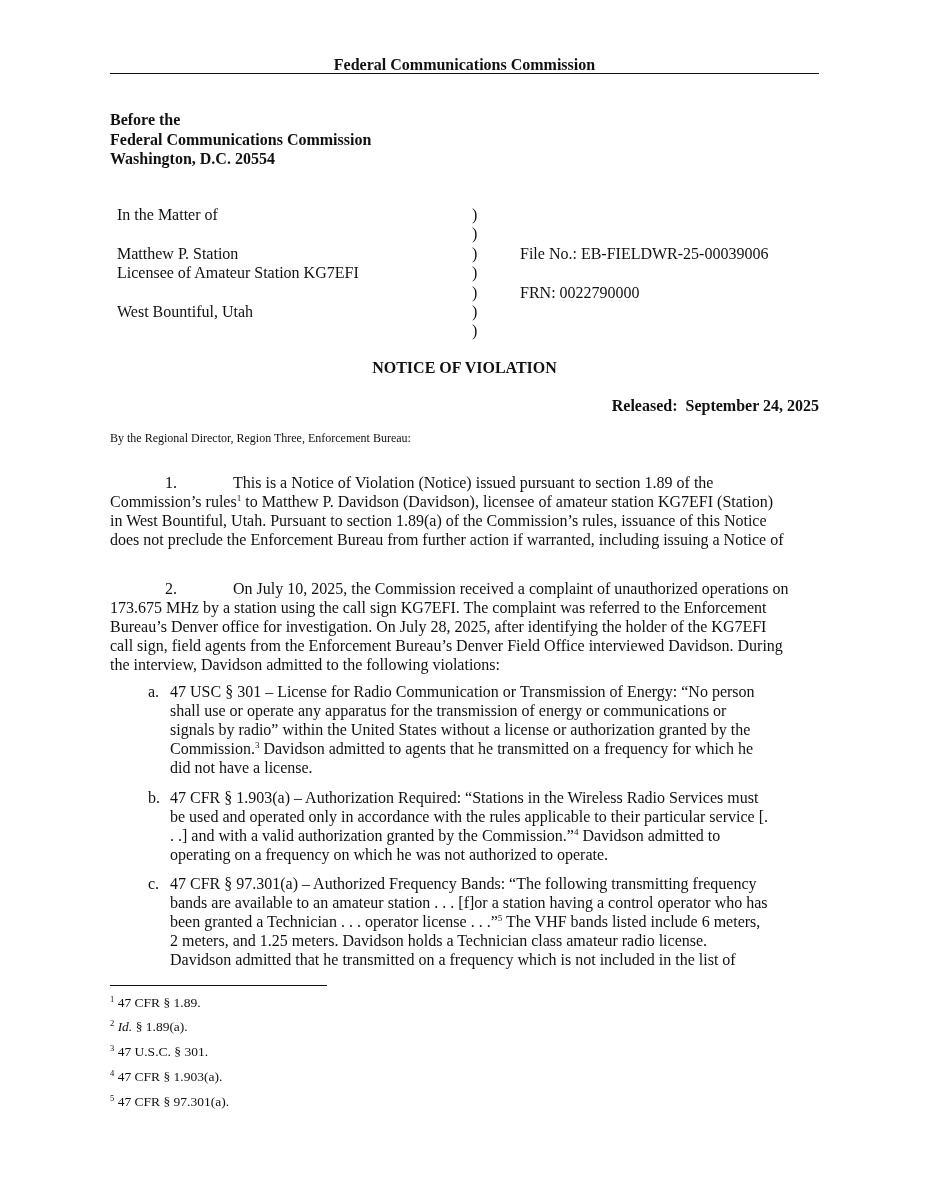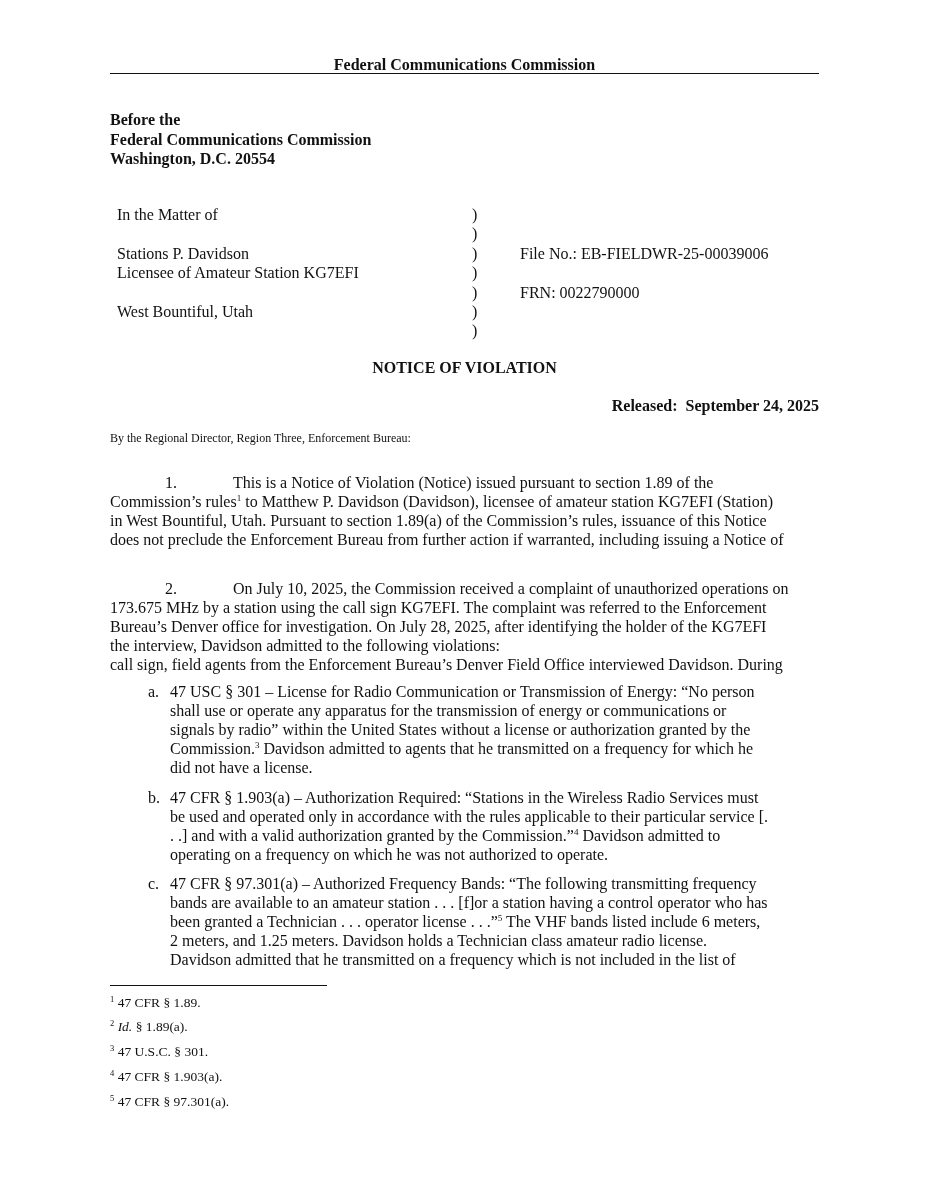--- a/index.html
+++ b/index.html
@@ -62,21 +62,21 @@
   <div class="hdr-rule"></div>
 
   <div class="before">
     <div>Before the</div>
     <div>Federal Communications Commission</div>
     <div>Washington, D.C. 20554</div>
   </div>
 
   <div class="caption">
     <div class="cap-row" style="top:0px">In the Matter of</div>
-    <div class="cap-row" style="top:39px">Stations P. Davidson</div>
+    <div class="cap-row" style="top:39px">Matthew P. Station</div>
     <div class="cap-row" style="top:58px">Licensee of Amateur Station KG7EFI</div>
     <div class="cap-row" style="top:97px">West Bountiful, Utah</div>
 
     <div class="paren" style="top:0px">)</div>
     <div class="paren" style="top:19px">)</div>
     <div class="paren" style="top:39px">)</div>
     <div class="paren" style="top:58px">)</div>
     <div class="paren" style="top:78px">)</div>
     <div class="paren" style="top:97px">)</div>
     <div class="paren" style="top:116px">)</div>
@@ -93,22 +93,22 @@
     <div><span class="num">1.</span><span>This is a Notice of Violation (Notice) issued pursuant to section 1.89 of the</span></div>
     <div><span>Commission’s rules</span><sup>1</sup><span> to Matthew P. Davidson (Davidson), licensee of amateur station KG7EFI (Station)</span></div>
     <div>in West Bountiful, Utah.  Pursuant to section 1.89(a) of the Commission’s rules, issuance of this Notice</div>
     <div>does not preclude the Enforcement Bureau from further action if warranted, including issuing a Notice of</div>
   </div>
 
   <div class="para" style="top:579px">
     <div><span class="num">2.</span><span>On July 10, 2025, the Commission received a complaint of unauthorized operations on</span></div>
     <div>173.675 MHz by a station using the call sign KG7EFI.  The complaint was referred to the Enforcement</div>
     <div>Bureau’s Denver office for investigation.  On July 28, 2025, after identifying the holder of the KG7EFI</div>
+    <div>call sign, field agents from the Enforcement Bureau’s Denver Field Office interviewed Davidson.  During</div>
     <div>the interview, Davidson admitted to the following violations:</div>
-    <div>call sign, field agents from the Enforcement Bureau’s Denver Field Office interviewed Davidson.  During</div>
   </div>
 
   <div class="list-item" style="top:682px">
     <span class="letter">a.</span>
     <div>47 USC § 301 – License for Radio Communication or Transmission of Energy: “No person</div>
     <div>shall use or operate any apparatus for the transmission of energy or communications or</div>
     <div>signals by radio” within the United States without a license or authorization granted by the</div>
     <div><span>Commission.</span><sup>3</sup><span>  Davidson admitted to agents that he transmitted on a frequency for which he</span></div>
     <div>did not have a license.</div>
   </div>

